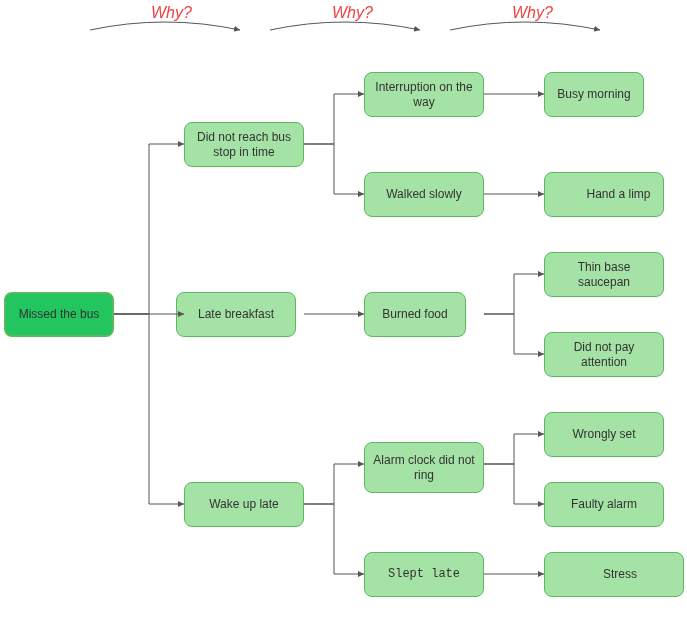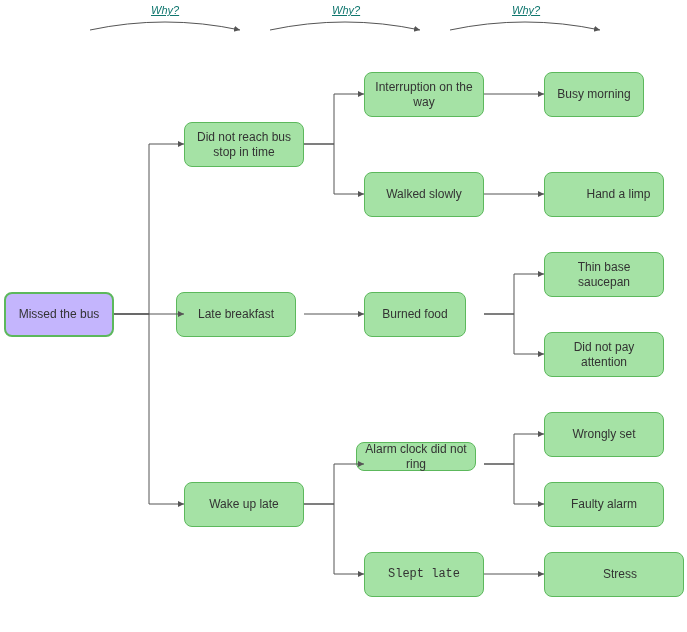--- a/index.html
+++ b/index.html
@@ -19,32 +19,31 @@
     border-radius: 8px;
     display: flex;
     align-items: center;
     justify-content: center;
     text-align: center;
     padding: 4px 8px;
     line-height: 1.2;
   }
   .root {
     border: 2px solid #5cb85c;
-    background: #c4b5fd;
+    background: #22c55e;
   }
   .green {
     border: 1px solid #5cb85c;
     background: #a5e2a5;
   }
   .why-label {
     position: absolute;
     font-style: italic;
-    font-size: 11px;
-    color: #0f766e;
-    text-decoration: underline;
+    font-size: 16px;
+    color: #ef4444;
   }
   svg.overlay {
     position: absolute;
     top: 0; left: 0;
     width: 687px;
     height: 632px;
     pointer-events: none;
   }
 </style>
 </head>
@@ -70,21 +69,21 @@
 
 <div class="node green" style="left:364px; top:72px; width:120px; height:45px;">
   <span>Interruption on the way</span>
 </div>
 <div class="node green" style="left:364px; top:172px; width:120px; height:45px;">
   <span>Walked slowly</span>
 </div>
 <div class="node green" style="left:364px; top:292px; width:102px; height:45px;">
   <span>Burned food</span>
 </div>
-<div class="node green" style="left:356px; top:442px; width:120px; height:29px;">
+<div class="node green" style="left:364px; top:442px; width:120px; height:51px;">
   <span>Alarm clock did not ring</span>
 </div>
 <div class="node green" style="left:364px; top:552px; width:120px; height:45px;font-family:Liberation Mono, monospace;">
   <span>Slept late</span>
 </div>
 
 <div class="node green" style="left:544px; top:72px; width:100px; height:45px;">
   <span>Busy morning</span>
 </div>
 <div class="node green" style="left:544px; top:172px; width:120px; height:45px;padding-left:37px;">

